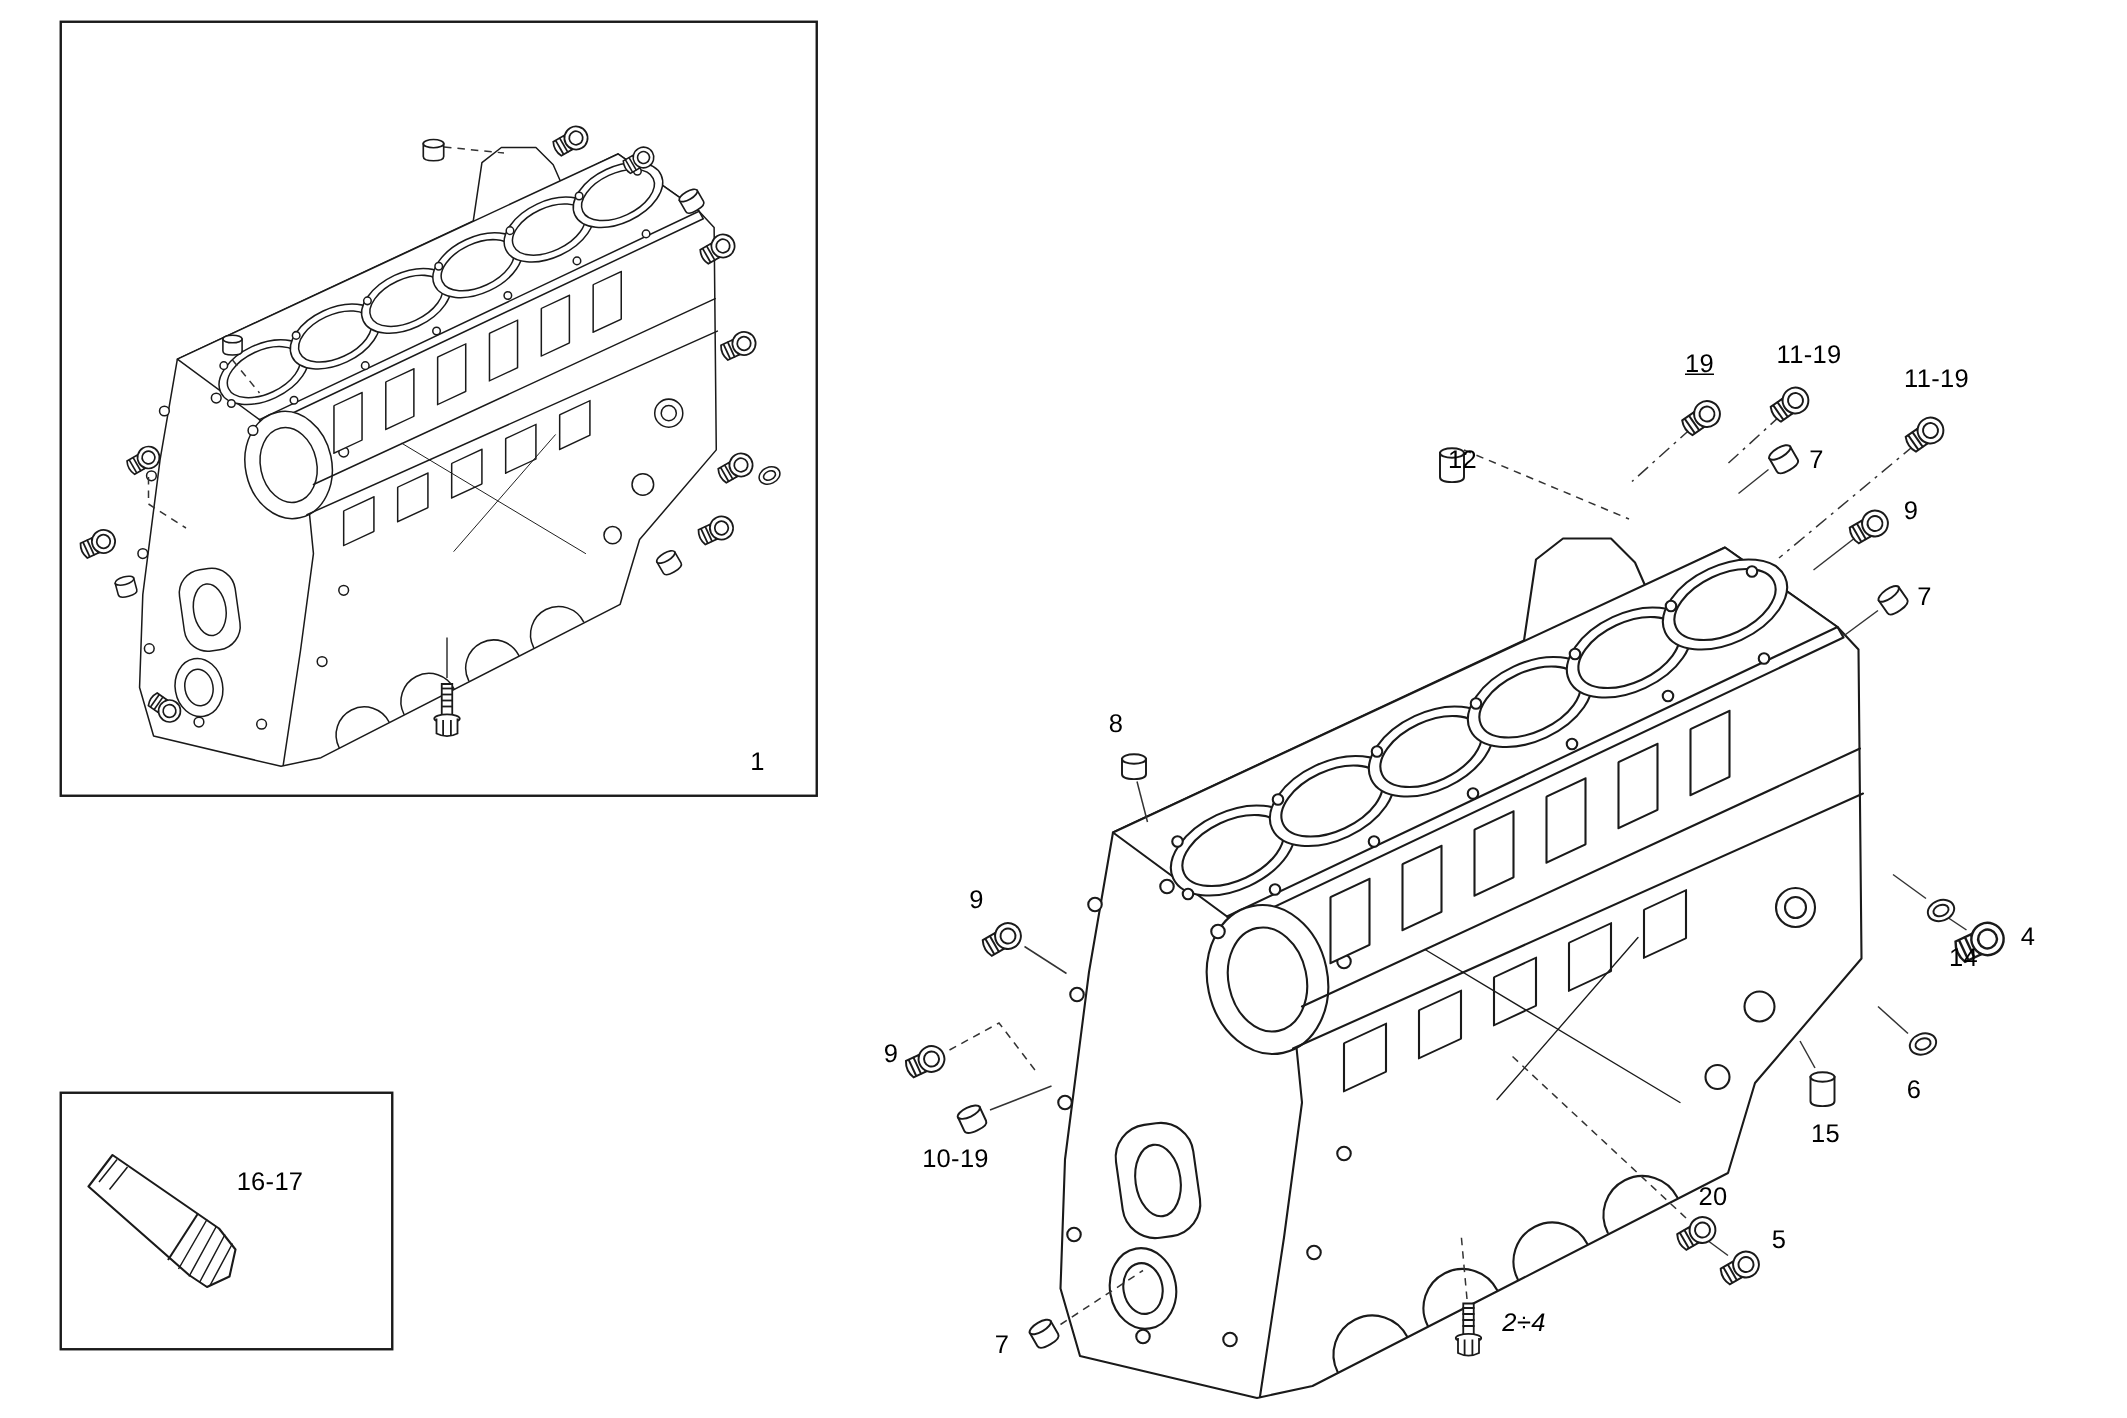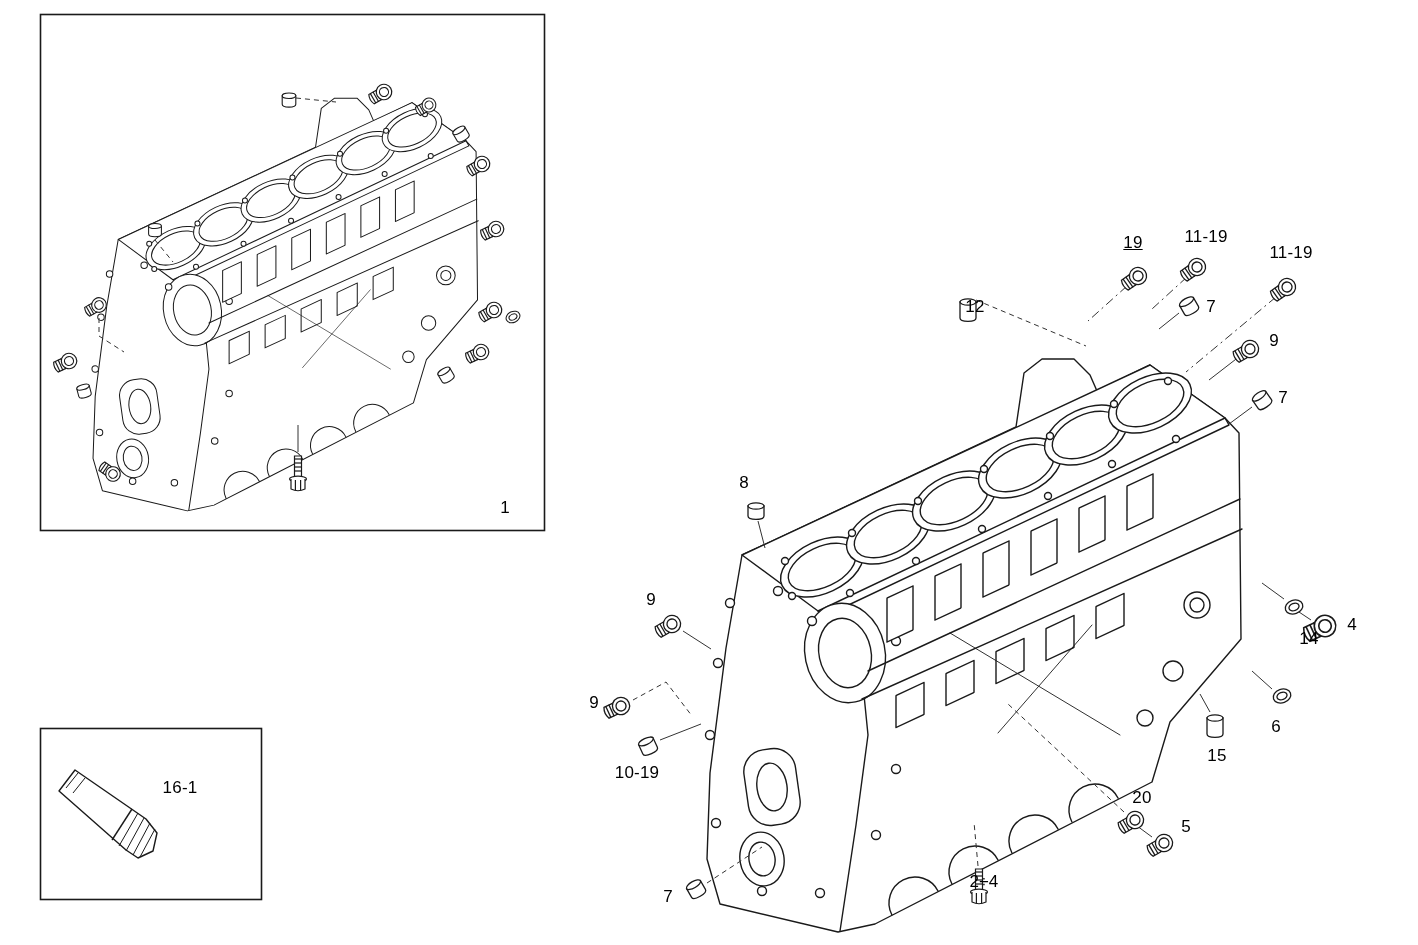--- a/index.html
+++ b/index.html
@@ -230,35 +230,35 @@
         <use href="#p-cyl" transform="translate(1215,726) rotate(0) scale(1)"></use>
         <use href="#p-threaded" transform="translate(1135,820) rotate(-30) scale(1)"></use>
         <use href="#p-threaded" transform="translate(1164,843) rotate(-30) scale(1)"></use>
         <use href="#p-bolt" transform="translate(979,893) rotate(0) scale(1)"></use>
         <use href="#p-cup" transform="translate(696,889) rotate(-30) scale(1)"></use>
       </g>
   </svg>
 
   <div id="label-layer">
     <div class="box-label" style="left:505px;top:508px">1</div>
-    <div class="box-label" style="left:180px;top:788px">16-1</div>
+    <div class="box-label" style="left:180px;top:788px">16-17</div>
   <div class="callout" style="left: 935px; top: 307px; margin-left: 40px;">12</div>
       <div class="callout" style="left: 1133px; top: 243px; text-decoration: underline;">19</div>
       <div class="callout" style="left: 1206px; top: 237px;">11-19</div>
       <div class="callout" style="left: 1291px; top: 253px;">11-19</div>
       <div class="callout" style="left: 1211px; top: 307px;">7</div>
       <div class="callout" style="left: 1274px; top: 341px;">9</div>
       <div class="callout" style="left: 1283px; top: 398px;">7</div>
       <div class="callout" style="left: 744px; top: 483px;">8</div>
       <div class="callout" style="left: 651px; top: 600px;">9</div>
       <div class="callout" style="left: 594px; top: 703px;">9</div>
       <div class="callout" style="left: 637px; top: 773px;">10-19</div>
       <div class="callout" style="left: 1281px; top: 639px; margin-left: 28px;">14</div>
       <div class="callout" style="left: 1352px; top: 625px;">4</div>
       <div class="callout" style="left: 1276px; top: 727px;">6</div>
       <div class="callout" style="left: 1217px; top: 756px; text-align: center;">15</div>
       <div class="callout" style="left: 1142px; top: 798px;">20</div>
       <div class="callout" style="left: 1186px; top: 827px;">5</div>
-      <div class="callout" style="left: 984px; top: 882px;">2÷4</div>
+      <div class="callout" style="left: 1016px; top: 882px; font-style: italic;">2÷4</div>
       <div class="callout" style="left: 668px; top: 897px;">7</div>
     </div>
 
 </div>
 
 </body></html>

